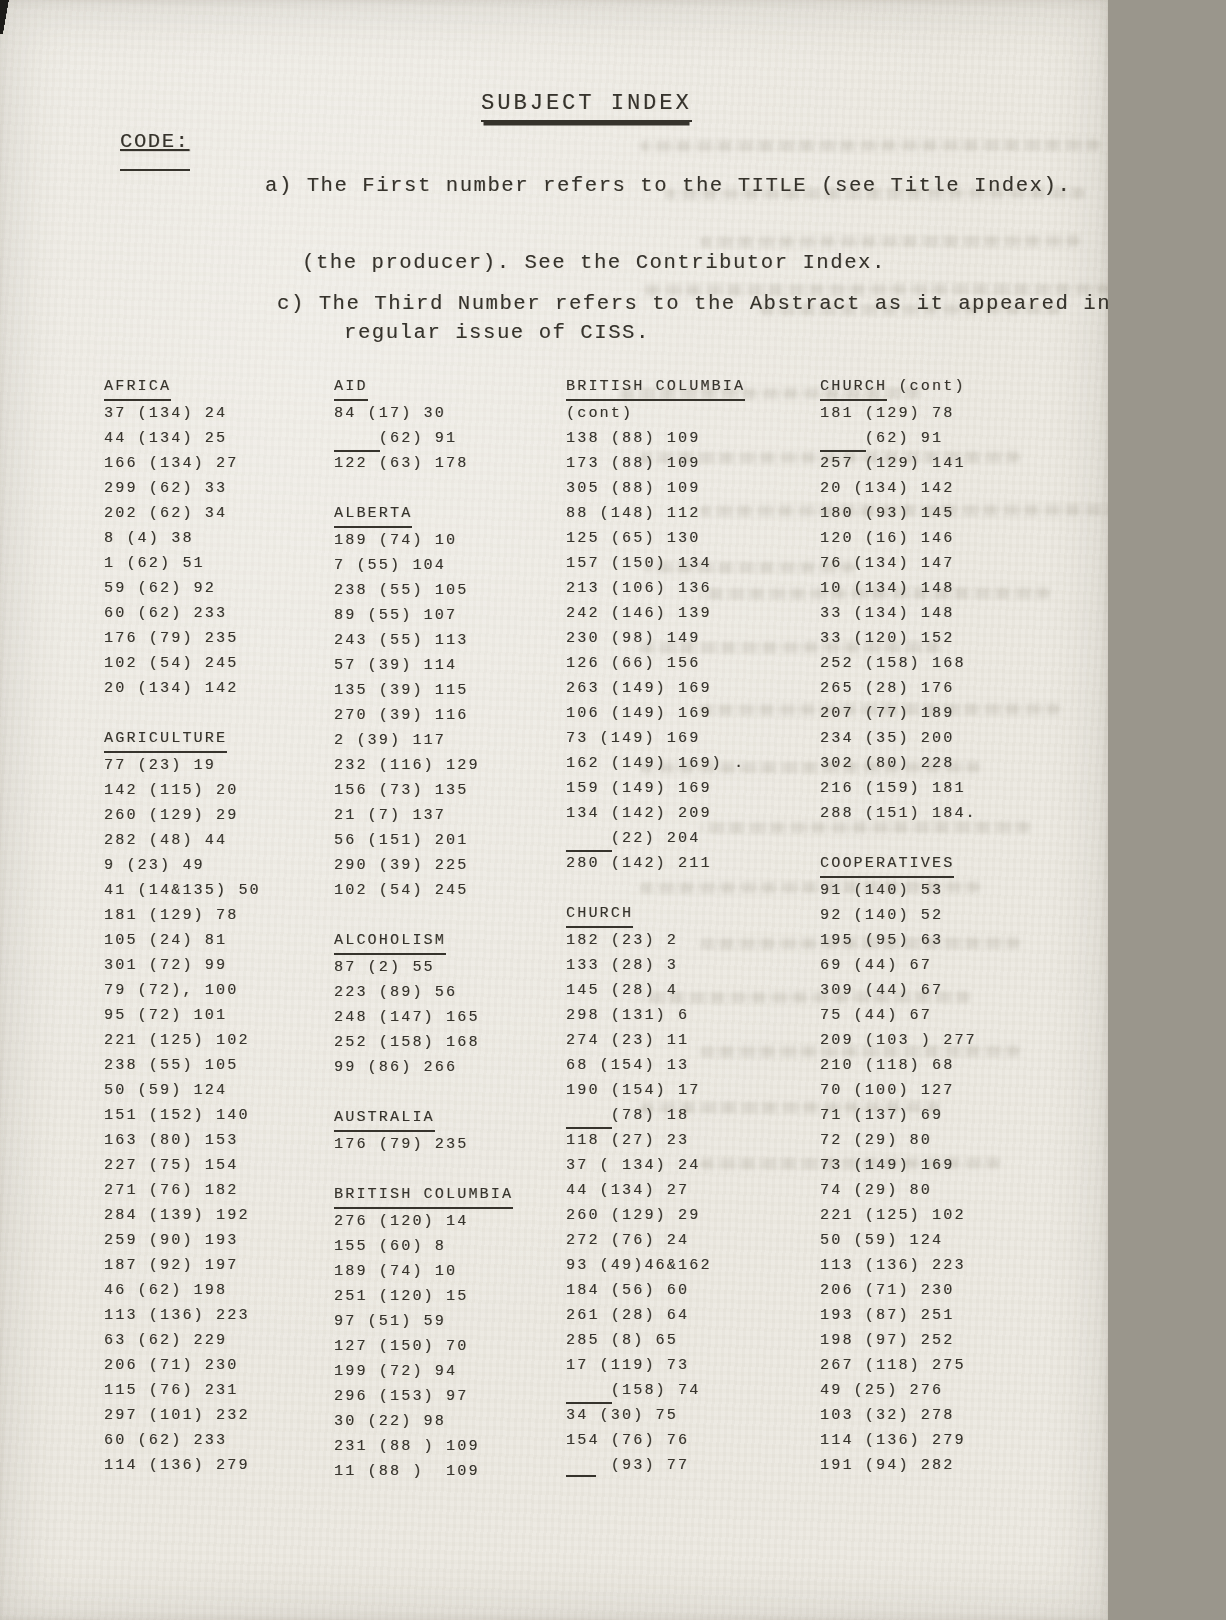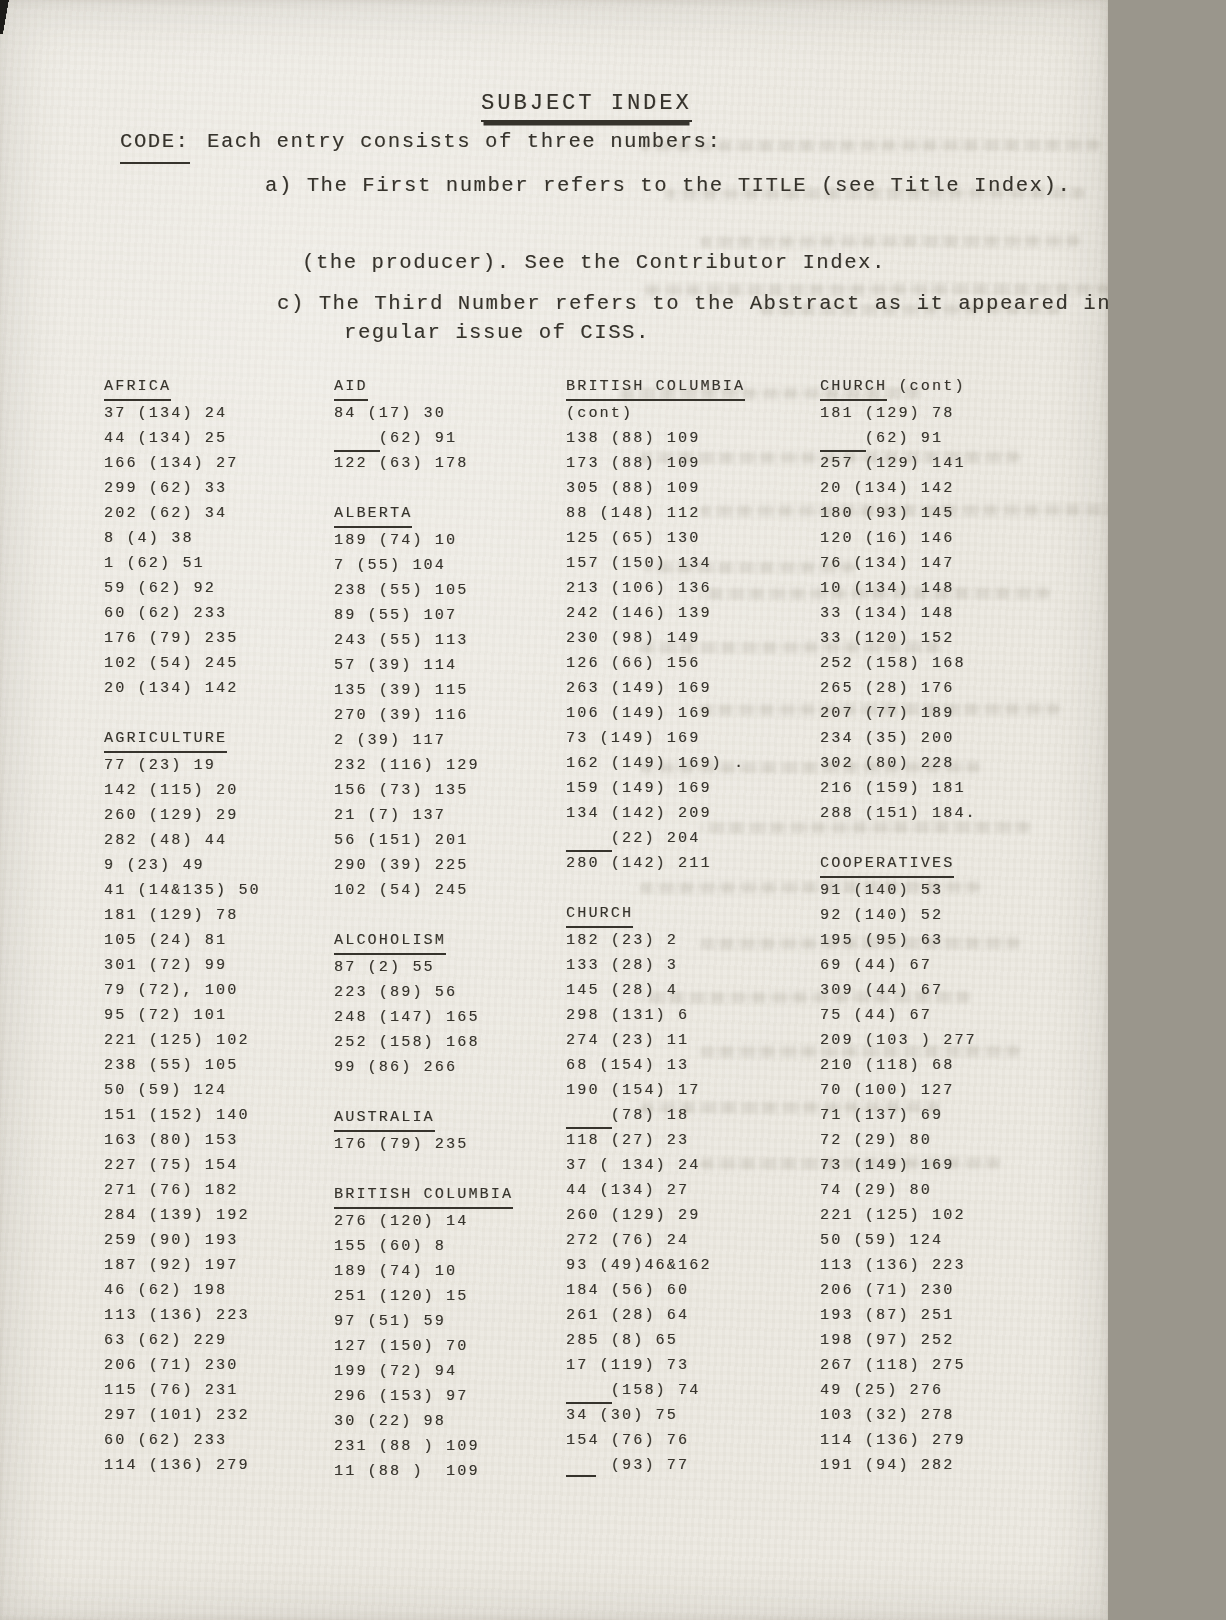--- a/index.html
+++ b/index.html
@@ -20,21 +20,21 @@
   
   .doc-title{
     position:absolute; left:0; right:0; top:66px; text-align:center;
     font-size:22px; letter-spacing:3px; white-space:pre;
   }
   .doc-title .tspan{
     display:inline-block; border-bottom:2.5px solid #36332c; padding-bottom:4px;
     box-shadow:0 6px 0 -2.5px #36332c;
   }
   .abs{ position:absolute; white-space:pre; font-size:20.5px; letter-spacing:1.6px; }
-  .code-label{ border-bottom:2.5px solid #36332c; padding-bottom:9px; }
+  .code-label{ border-bottom:2.5px solid #36332c; padding-bottom:16px;text-decoration:underline; }
   
   .index-column{ position:absolute; top:374px; font-size:15px; letter-spacing:2.2px; }
   .section{ margin-bottom:25px; }
   .row, .heading{ line-height:25px; white-space:pre; position:relative; }
   .heading .hu{ display:inline-block; border-bottom:2.5px solid #36332c; }
   .row.ra::before{
     content:""; position:absolute; top:-1px; left:0; width:46px;
     border-top:2.5px solid #36332c;
   }
   .row.rb::after{
@@ -89,21 +89,20 @@
       <div class="gl" style="left: 640px; top: 1102px; width: 300px;"></div>
       <div class="gl" style="left: 700px; top: 1158px; width: 300px;"></div>
     </div>
   <div class="corner-mark"></div>
 
   <div class="doc-title ink">
     <span class="tspan">SUBJECT INDEX</span>
   </div>
 
   <div class="abs ink code-label" style="left:120px; top:130px;">CODE:</div>
-  <div class="abs ink" style="left:207px; top:130px;">Each entry consists of three numbers:</div>
   <div class="abs ink" style="left:265px; top:174px;text-align:center;">a) The First number refers to the TITLE (see Title Index).</div>
   <div class="abs ink" style="left:302px; top:251px;">(the producer). See the Contributor Index.</div>
   <div class="abs ink" style="left:277px; top:292px;">c) The Third Number refers to the Abstract as it appeared in a</div>
   <div class="abs ink" style="left:344px; top:321px;">regular issue of CISS.</div>
 
   <div class="index-column ink" style="left:104px;">
       <div class="section">
         <div class="heading"><span class="hu">AFRICA</span></div>
         <div class="row">37 (134) 24</div>
         <div class="row">44 (134) 25</div>

